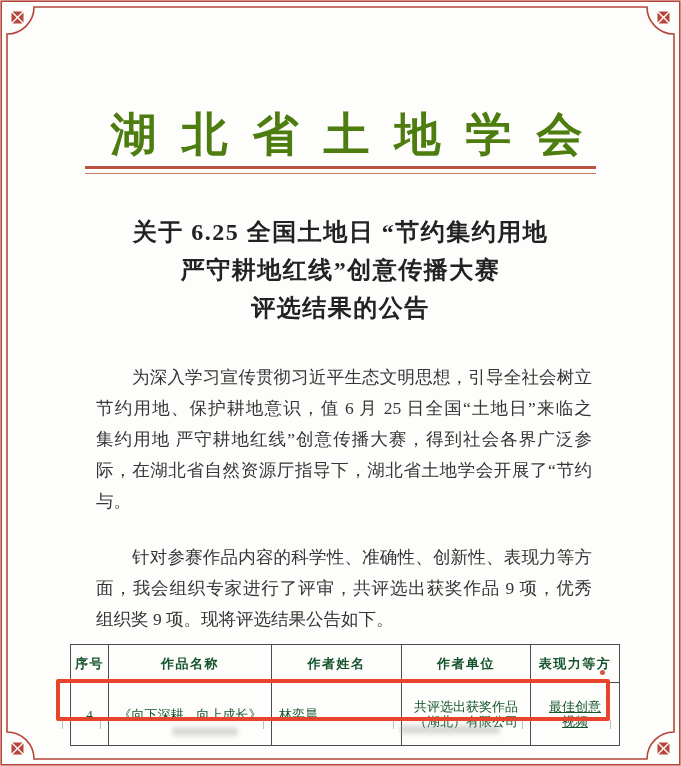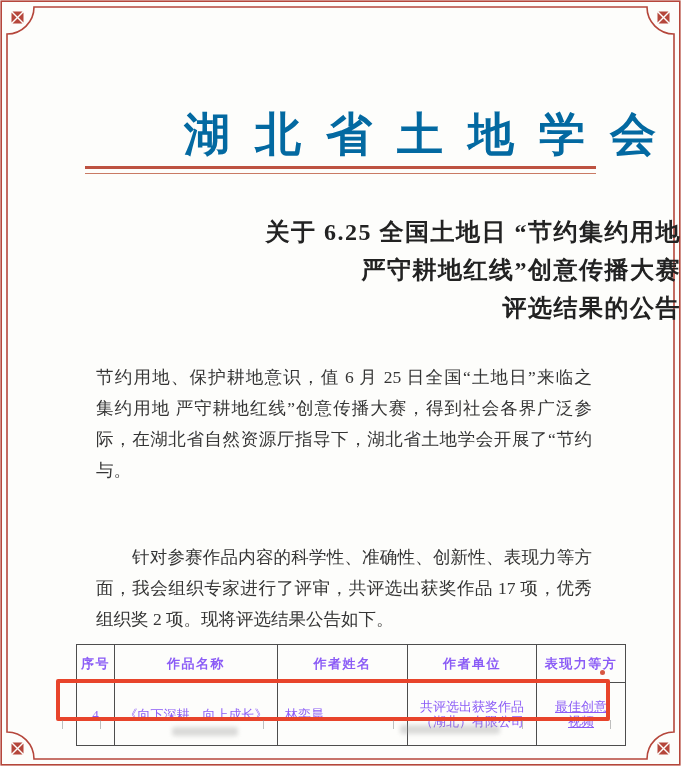--- a/index.html
+++ b/index.html
@@ -8,49 +8,49 @@
     position:relative;width:681px;height:766px;
     background:#fdfdfb;
     font-family:"Liberation Serif","DejaVu Serif",serif;
     color:#333;
   }
   
   .frame-svg{position:absolute;left:0;top:0;width:681px;height:766px;pointer-events:none;}
   
   .masthead{
     position:absolute;left:0;top:104px;width:100%;
-    text-align:right;font-size:46px;font-weight:bold;
-    color:#0369a1;letter-spacing:25px;padding-left:37px;
+    text-align:center;font-size:46px;font-weight:bold;
+    color:#4d7c0f;letter-spacing:25px;padding-left:37px;
     box-sizing:border-box;white-space:nowrap;
   }
   .masthead-rule{
     position:absolute;left:85px;top:166px;width:511px;height:4px;
     border-top:3px solid #bd5241;border-bottom:1px solid #c97a64;
   }
   
   .doc-heading{
     position:absolute;left:0;top:213px;width:100%;
-    text-align:right;font-size:24px;font-weight:bold;
+    text-align:center;font-size:24px;font-weight:bold;
     color:#222;line-height:38px;letter-spacing:1.5px;
   }
   
   .para{position:absolute;left:96px;width:496px;font-size:17.5px;color:#353535;line-height:31px;}
   .para .line{
     white-space:nowrap;text-align:justify;text-align-last:justify;
     overflow:hidden;height:31px;
   }
   .para .line.indent{padding-left:36px;}
   .para .line.end{text-align-last:left;white-space:normal;}
   .para1{top:362px;}
   .para2{top:521px;margin-top:21px;}
   
   .award-table{
-    position:absolute;left:76px;top:644px;width:549px;
+    position:absolute;left:70px;top:644px;width:549px;
     border-collapse:collapse;table-layout:fixed;
-    font-size:13px;color:#8b5cf6;
+    font-size:13px;color:#14532d;
   }
   .award-table th,.award-table td{
     border:1px solid #4d4d4d;padding:0 2px;
     text-align:center;vertical-align:middle;
     overflow:hidden;
   }
   .award-table th{height:37px;font-weight:bold;letter-spacing:1.5px;}
   .award-table td{height:37px;line-height:15px;}
   .cell-author{text-align:left !important;padding-left:7px !important;margin-left:48px;}
   .cell-award-inner{width:60px;margin:16px auto;text-decoration:underline;}
@@ -110,30 +110,31 @@
   <div class="masthead">湖北省土地学会</div>
   <div class="masthead-rule"></div>
 
   <div class="doc-heading">
     <div>关于 6.25 全国土地日 “节约集约用地</div>
     <div>严守耕地红线”创意传播大赛</div>
     <div>评选结果的公告</div>
   </div>
 
   <div class="para para1">
+    <div class="line indent">为深入学习宣传贯彻习近平生态文明思想，引导全社会树立</div>
     <div class="line">节约用地、保护耕地意识，值 6 月 25 日全国“土地日”来临之</div>
     <div class="line">集约用地 严守耕地红线”创意传播大赛，得到社会各界广泛参</div>
     <div class="line">际，在湖北省自然资源厅指导下，湖北省土地学会开展了“节约</div>
     <div class="line end">与。</div>
   </div>
 
   <div class="para para2">
     <div class="line indent">针对参赛作品内容的科学性、准确性、创新性、表现力等方</div>
-    <div class="line">面，我会组织专家进行了评审，共评选出获奖作品 17 项，优秀</div>
-    <div class="line end">组织奖 2 项。现将评选结果公告如下。</div>
+    <div class="line">面，我会组织专家进行了评审，共评选出获奖作品 9 项，优秀</div>
+    <div class="line end">组织奖 9 项。现将评选结果公告如下。</div>
   </div>
 
   <table class="award-table">
     <colgroup>
       <col style="width:38px">
         <col style="width:163px">
         <col style="width:130px">
       <col style="width:129px">
         <col style="width:89px">
     </colgroup>

